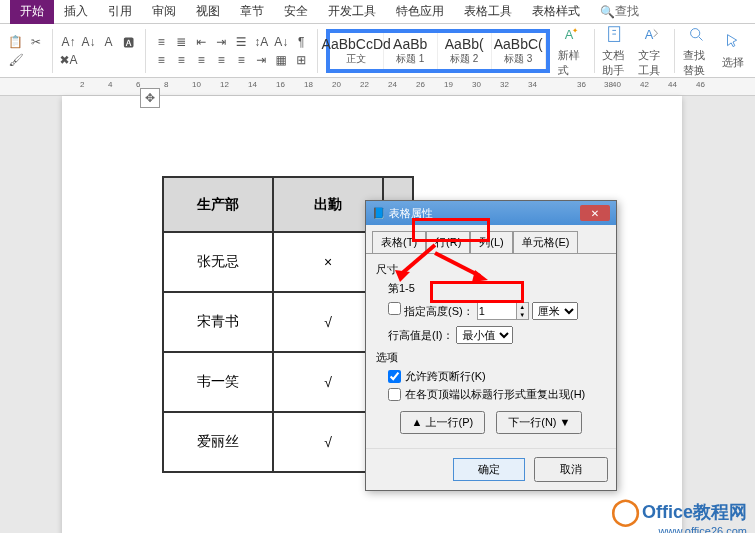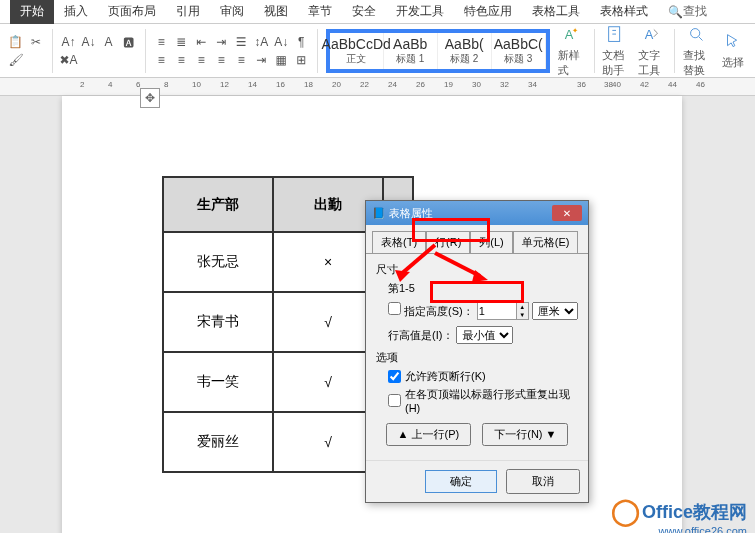--- a/index.html
+++ b/index.html
@@ -1,21 +1,21 @@
 <!DOCTYPE html>
 <html><head>
 <meta charset="utf-8">
 <style>
 * { box-sizing: border-box; margin: 0; padding: 0; font-family: "Microsoft YaHei", SimSun, sans-serif; }
 body { width: 755px; height: 533px; background: #e8e8e8; overflow: hidden; position: relative; }
 
 
 .ribbon-tabs { background: #fff; border-bottom: 1px solid #ccc; display: flex; font-size: 12px; height: 24px; align-items: center; padding-left: 10px; }
 .ribbon-tabs .tab { padding: 4px 10px; color: #333; cursor: pointer; }
-.ribbon-tabs .tab.active { background: #404040; color: #fff; }
+.ribbon-tabs .tab.active { background: #701a75; color: #fff; }
 .ribbon-tabs .search { margin-left: 10px; display: flex; align-items: center; color: #666; }
 
 .ribbon-body { background: #fff; height: 54px; display: flex; align-items: center; padding: 2px 8px; border-bottom: 1px solid #ccc; font-size: 12px; gap: 8px; overflow: hidden; }
 .rb-group { display: flex; flex-direction: column; gap: 2px; }
 .rb-row { display: flex; gap: 4px; align-items: center; }
 .rb-icon { width: 16px; height: 16px; display: inline-flex; align-items: center; justify-content: center; color: #555; }
 .rb-sep { width: 1px; height: 44px; background: #ddd; }
 .styles { display: flex; border: 4px solid #3b82f6; height: 44px; }
 .style-item { width: 54px; border-right: 1px solid #eee; display: flex; flex-direction: column; align-items: center; justify-content: center; font-size: 10px; color: #555; }
 .style-item .prev { font-size: 14px; color: #333; }
@@ -27,21 +27,21 @@
 .ruler-mark { position: absolute; top: 2px; font-size: 8px; }
 
 
 .page-area { position: absolute; top: 96px; left: 62px; width: 620px; height: 440px; background: #fff; box-shadow: 0 2px 6px rgba(0,0,0,0.2); }
 .move-handle { position: absolute; top: 88px; left: 140px; width: 20px; height: 20px; border: 1px solid #999; display: flex; align-items: center; justify-content: center; font-size: 12px; background: #fff; color: #666; }
 .doc-table { position: absolute; top: 80px; left: 100px; border-collapse: collapse; }
 .doc-table td { border: 2px solid #333; width: 110px; height: 60px; text-align: center; font-size: 14px; }
 .doc-table tr:first-child td { background: #d9d9d9; font-weight: bold; height: 55px; }
 
 
-.dialog { position: absolute; top: 200px; left: 365px; width: 224px; background: #f0f0f0; border: 1px solid #666; box-shadow: 2px 2px 8px rgba(0,0,0,0.3); font-size: 11px; }
+.dialog { position: absolute; top: 200px; left: 365px; width: 252px; background: #f0f0f0; border: 1px solid #666; box-shadow: 2px 2px 8px rgba(0,0,0,0.3); font-size: 11px; }
 .dialog-title { background: linear-gradient(#6ca6e0, #4a8fd6); color: #fff; padding: 4px 6px; display: flex; align-items: center; justify-content: space-between; }
 .dialog-title .close { width: 30px; height: 16px; background: #c94f4f; color: #fff; display: flex; align-items: center; justify-content: center; font-size: 10px; border-radius: 2px; }
 .dialog-tabs { display: flex; padding: 6px 6px 0 6px; gap: 0; }
 .dialog-tabs .dtab { padding: 3px 8px; border: 1px solid #999; background: #f0f0f0; font-size: 11px; cursor: pointer; position: relative; }
 .dialog-body { padding: 8px 10px; border-top: 1px solid #999; margin-top: -1px; }
 .dialog-body .sect { font-size: 11px; margin-bottom: 4px; }
 .dialog-body .indent { margin-left: 12px; margin-bottom: 6px; }
 .dialog-body input[type="text"] { width: 42px; font-size: 11px; padding: 1px; }
 .dialog-body select { font-size: 11px; padding: 1px; }
 .dialog-body .spin-wrap { display: inline-flex; border: 1px solid #999; }
@@ -63,21 +63,20 @@
 .watermark .o { color: #e97c1f; font-size: 26px; }
 .watermark .main { color: #2e6fb5; }
 .watermark .sub { color: #2e6fb5; font-size: 11px; font-weight: normal; position: absolute; right: 0; bottom: -10px; }
 </style>
 </head>
 <body>
 
 <div class="ribbon-tabs">
   <span class="tab active">开始</span>
   <span class="tab">插入</span>
-  <span class="tab">页面布局</span>
   <span class="tab">引用</span>
   <span class="tab">审阅</span>
   <span class="tab">视图</span>
   <span class="tab">章节</span>
   <span class="tab">安全</span>
   <span class="tab">开发工具</span>
   <span class="tab">特色应用</span>
   <span class="tab">表格工具</span>
   <span class="tab">表格样式</span>
   <span class="search">

